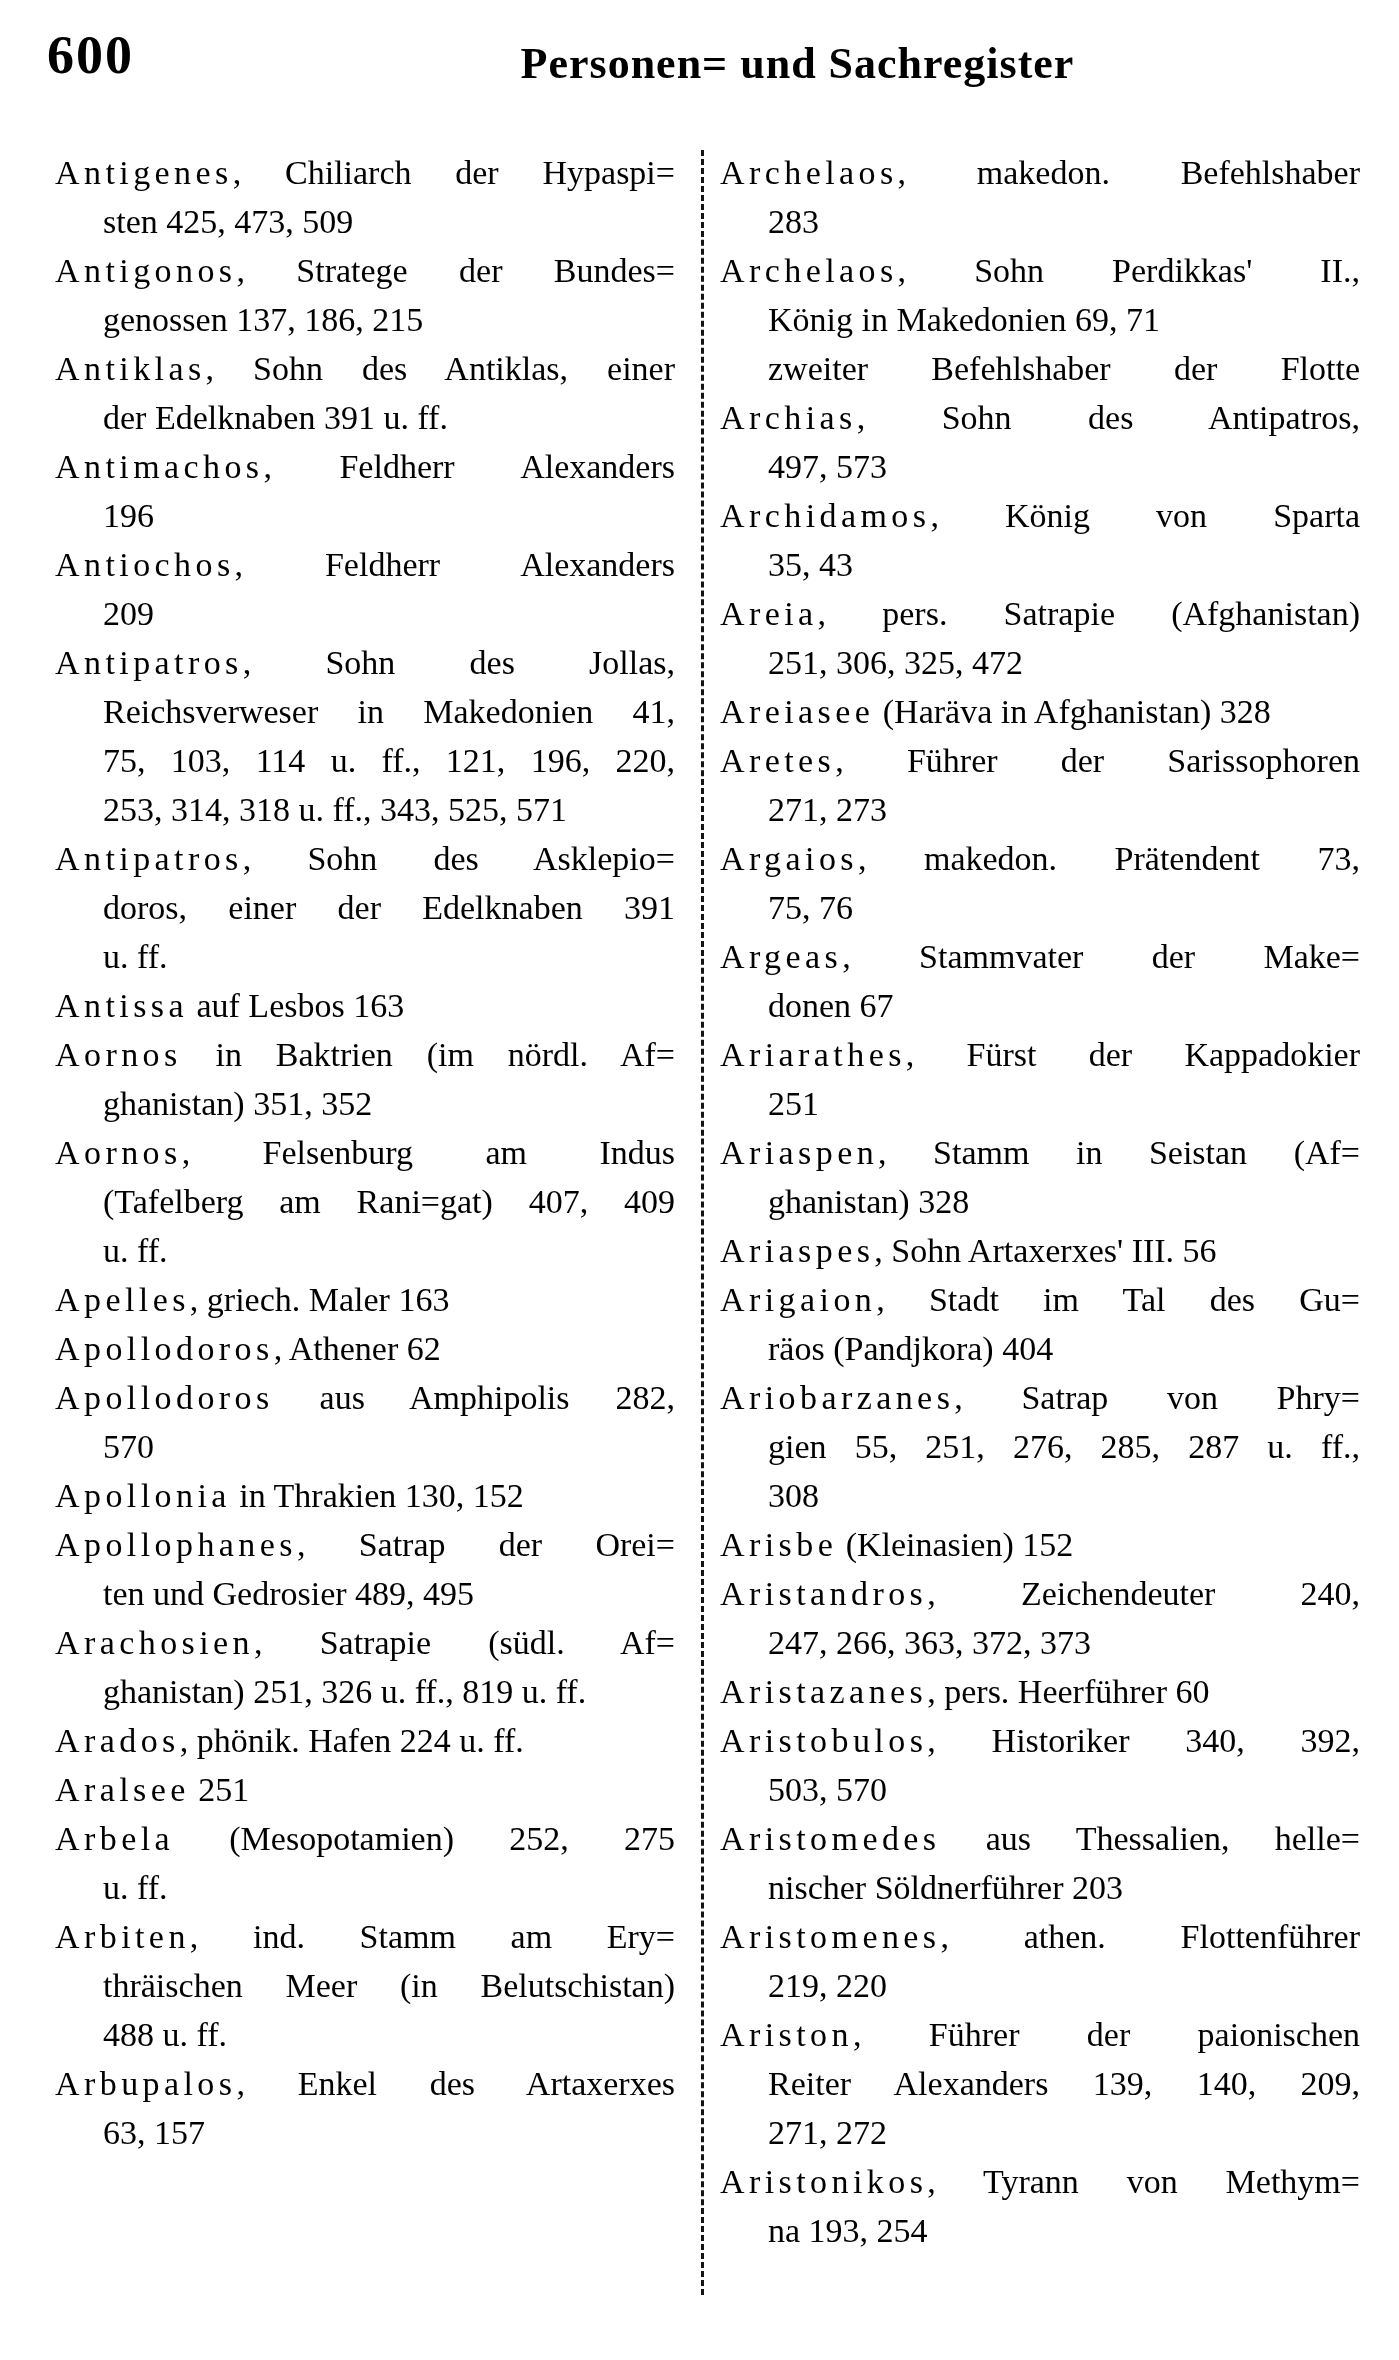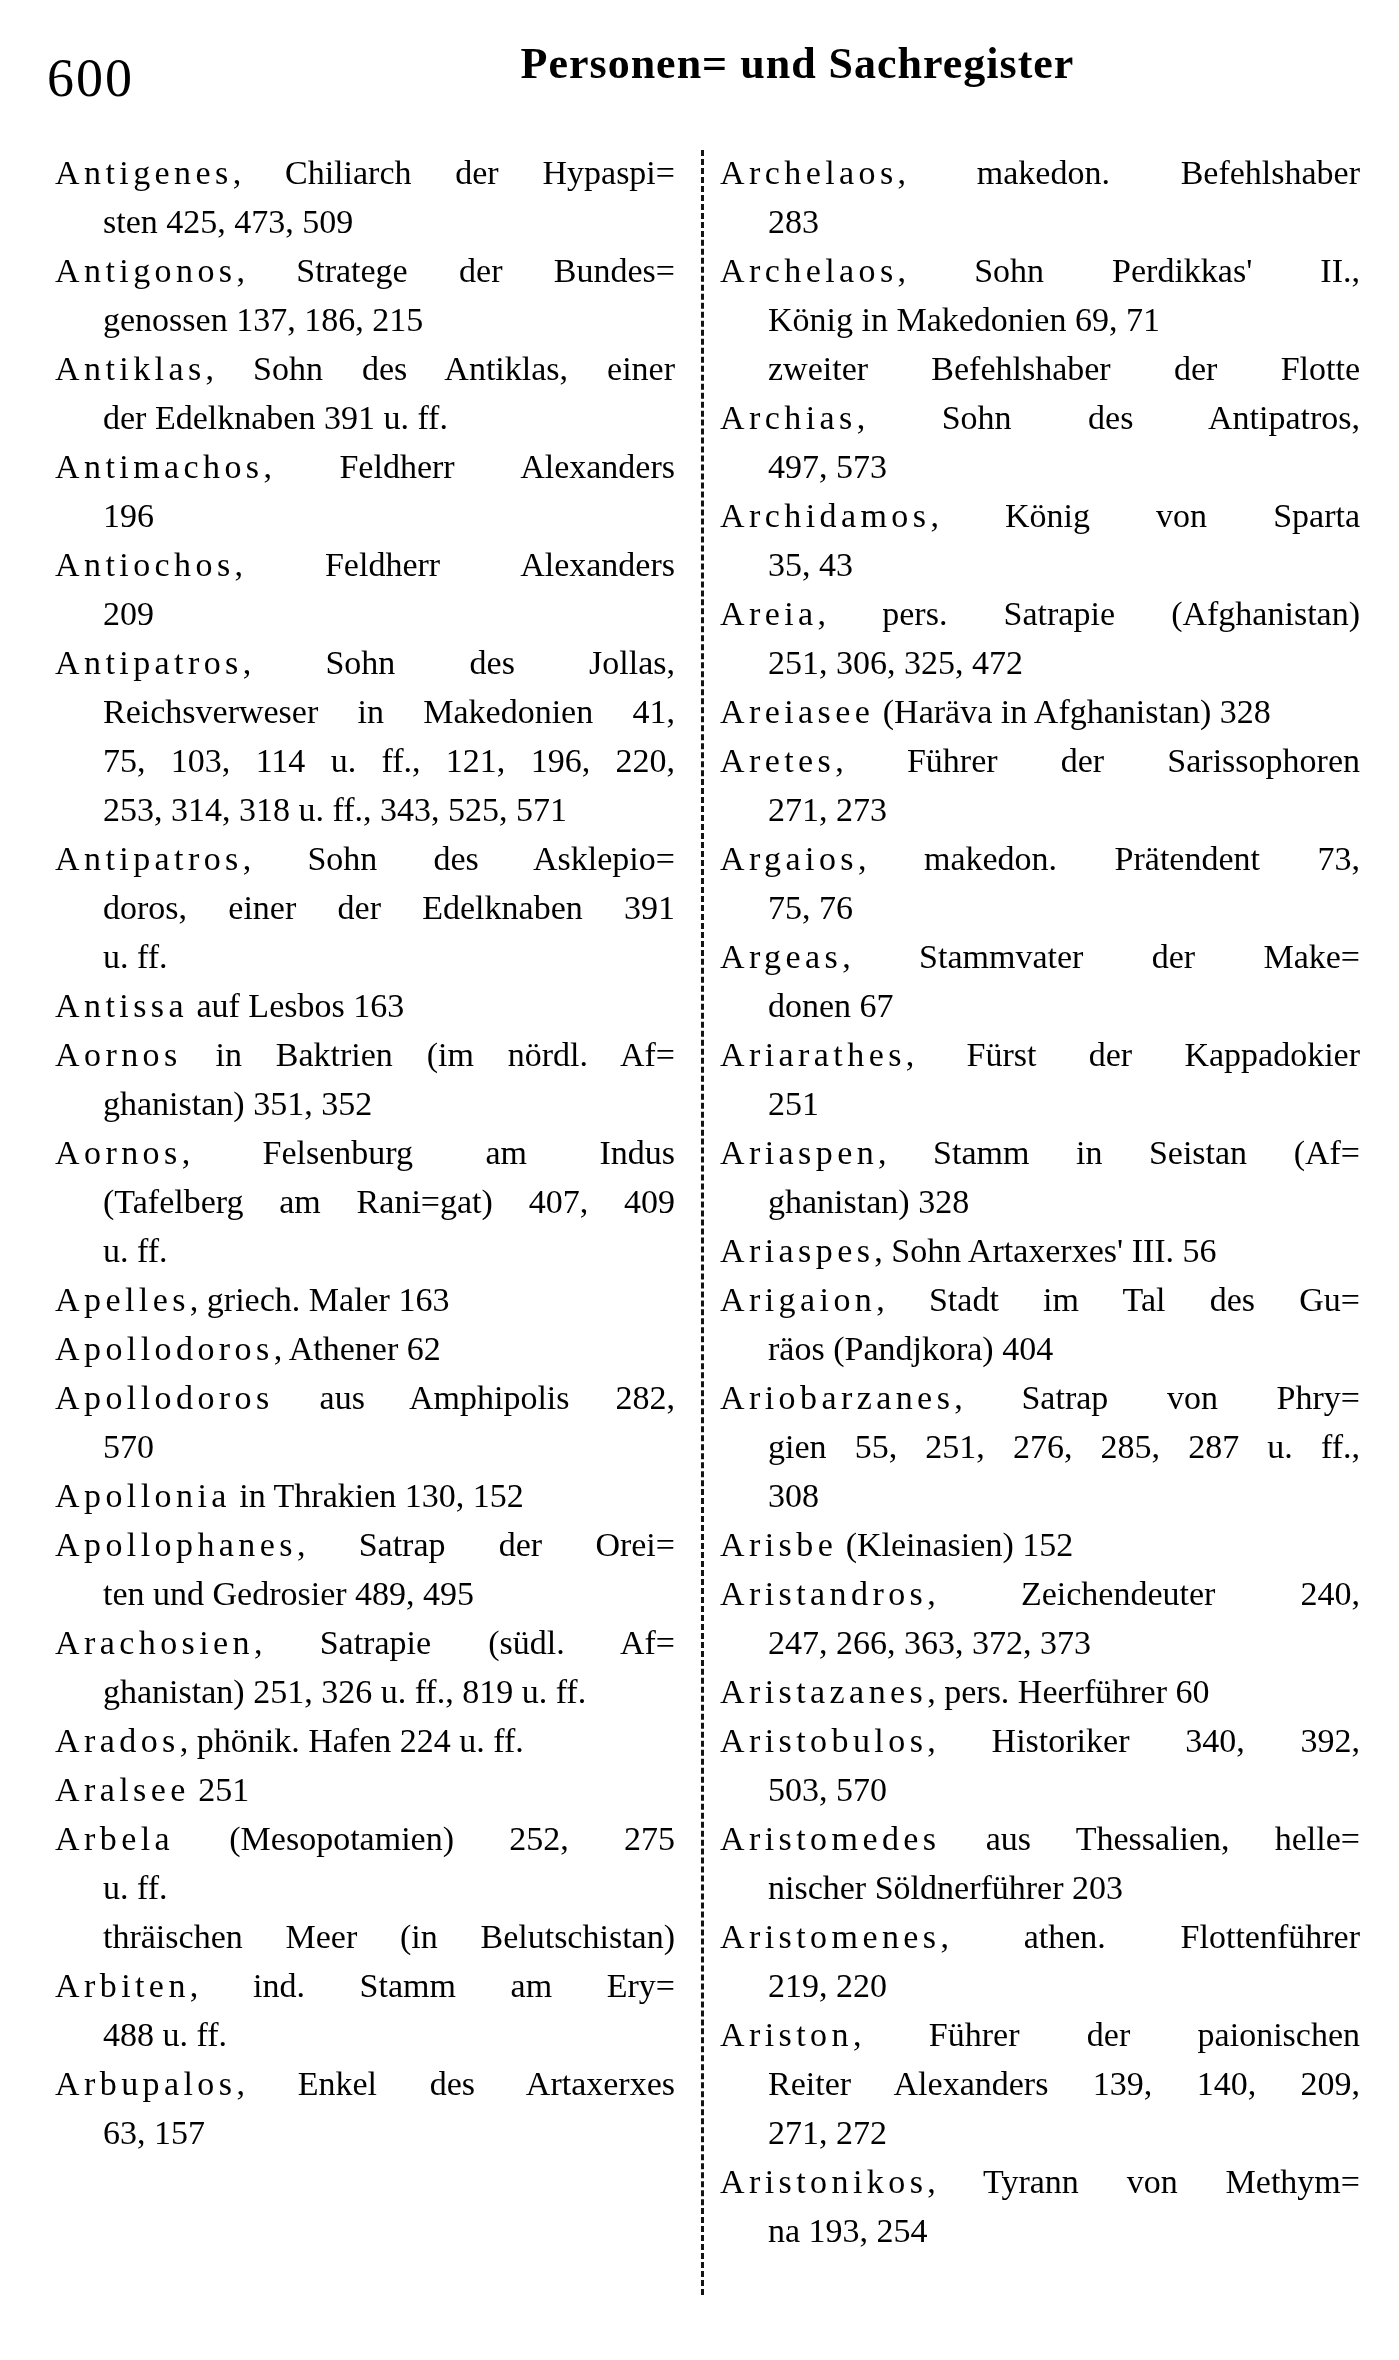--- a/index.html
+++ b/index.html
@@ -10,23 +10,22 @@
     background: #ffffff;
     font-family: "Liberation Serif", serif;
     color: #000000;
     overflow: hidden;
   }
   .page-number {
     position: absolute;
     left: 47px;
     top: 24px;
     font-size: 54px;
-    font-weight: normal;
+    font-weight: bold;
     letter-spacing: 2px;
-    margin-top: 23px;
   }
   .running-title {
     position: absolute;
     left: 0;
     right: 0;
     top: 38px;
     text-align: center;
     transform: translateX(98px);
     font-size: 44px;
     font-weight: bold;
@@ -135,22 +134,22 @@
           <div class="line fline"><span class="head">Arados</span>, phönik. Hafen 224 u. ff.</div>
         </div>
         <div class="entry">
           <div class="line fline"><span class="head">Aralsee</span> 251</div>
         </div>
         <div class="entry">
           <div class="line fline just"><span class="head">Arbela</span> (Mesopotamien) 252, 275</div>
           <div class="line cline">u. ff.</div>
         </div>
         <div class="entry">
+          <div class="line fline just"><span class="head">Arbiten</span>, ind. Stamm am Ery=</div>
           <div class="line cline just">thräischen Meer (in Belutschistan)</div>
-          <div class="line fline just"><span class="head">Arbiten</span>, ind. Stamm am Ery=</div>
           <div class="line cline">488 u. ff.</div>
         </div>
         <div class="entry">
           <div class="line fline just"><span class="head">Arbupalos</span>, Enkel des Artaxerxes</div>
           <div class="line cline">63, 157</div>
         </div>
       </div>
     <div class="col-gap"></div>
     <div class="col col-right">
         <div class="entry">

